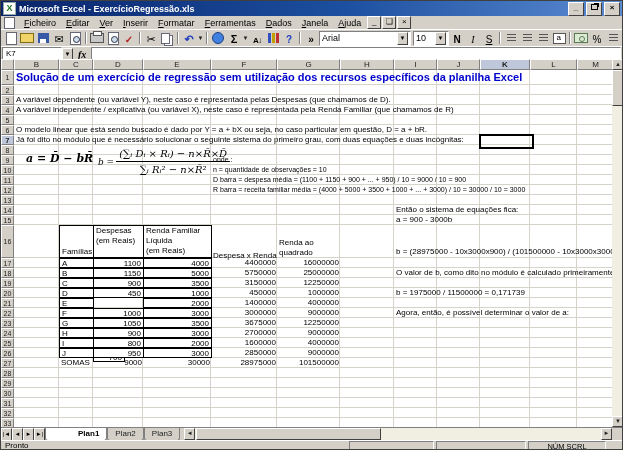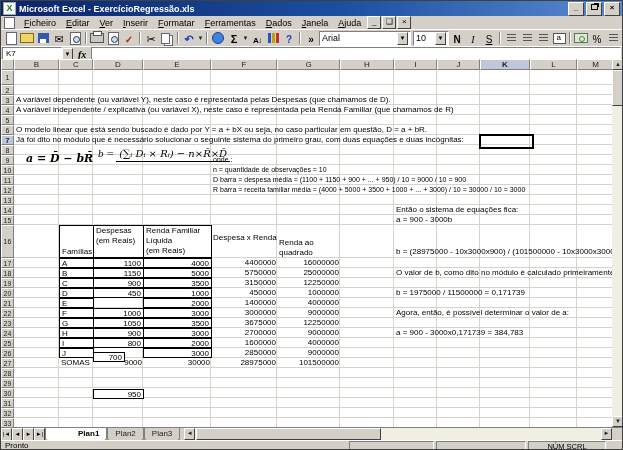--- a/index.html
+++ b/index.html
@@ -326,20 +326,21 @@
         <div class="rhead" style="height: 10px;">31</div>
         <div class="rhead" style="height: 10px;">32</div>
         <div class="rhead" style="height: 10px;">33</div>
       </div>
     <div id="grid">
       <div class="formula-a">a = D̄ − bR̄</div>
       <div class="formula-b">
         <span class="lhs">b =</span>
         <span class="frac">
           <span class="num" style="display:block;">(∑ᵢ Dᵢ × Rᵢ) − n×R̄×D̄</span>
+          <span class="den" style="display:block;">∑ᵢ Rᵢ² − n×R̄²</span>
         </span>
       </div>
     <div class="vl" style="left: 44px;"></div>
         <div class="vl" style="left: 78px;"></div>
         <div class="vl" style="left: 128px;"></div>
         <div class="vl" style="left: 196px;"></div>
         <div class="vl" style="left: 262px;"></div>
         <div class="vl" style="left: 325px;"></div>
         <div class="vl" style="left: 379px;"></div>
         <div class="vl" style="left: 422px;"></div>
@@ -371,42 +372,42 @@
         <div class="hl" style="top: 257px;"></div>
         <div class="hl" style="top: 267px;"></div>
         <div class="hl" style="top: 277px;"></div>
         <div class="hl" style="top: 287px;"></div>
         <div class="hl" style="top: 297px;"></div>
         <div class="hl" style="top: 307px;"></div>
         <div class="hl" style="top: 317px;"></div>
         <div class="hl" style="top: 327px;"></div>
         <div class="hl" style="top: 337px;"></div>
         <div class="hl" style="top: 347px;"></div>
+        <div class="ctext title" style="left: 2px; top: 0px;">Solução de um exercício de regressão sem utilização dos recursos específicos da planilha Excel</div>
         <div class="ctext" style="left: 2px; top: 25px;">A variável dependente (ou variável Y), neste caso é representada pelas Despesas (que chamamos de D).</div>
         <div class="ctext" style="left: 2px; top: 35px;">A variável independente / explicativa (ou variável X), neste caso é representada pela Renda Familiar (que chamamos de R)</div>
         <div class="ctext" style="left: 2px; top: 55px;">O modelo linear que está sendo buscado é dado por Y = a + bX ou seja, no caso particular em questão, D = a + bR.</div>
         <div class="ctext" style="left: 2px; top: 65px;">Já foi dito no módulo que é necessário solucionar o seguinte sistema do primeiro grau, com duas equações e duas incógnitas:</div>
         <div class="ctext small" style="left: 199px; top: 85px;">onde :</div>
         <div class="ctext small" style="left: 199px; top: 95px;">n = quantidade de observações = 10</div>
         <div class="ctext small" style="left: 199px; top: 105px;">D barra = despesa média = (1100 + 1150 + 900 + ... + 950) / 10 = 9000 / 10 = 900</div>
         <div class="ctext small" style="left: 199px; top: 115px;">R barra = receita familiar média = (4000 + 5000 + 3500 + 1000 + ... + 3000) / 10 = 30000 / 10 = 3000</div>
         <div class="ctext" style="left: 382px; top: 135px;">Então o sistema de equações fica:</div>
         <div class="ctext" style="left: 382px; top: 145px;">a = 900 - 3000b</div>
         <div class="ctext" style="left: 382px; top: 177px;">b = (28975000 - 10x3000x900) / (101500000 - 10x3000x3000)</div>
         <div class="ctext" style="left: 382px; top: 198px;">O valor de b, como dito no módulo é calculado primeiramente.</div>
         <div class="ctext" style="left: 382px; top: 218px; text-align: center;">b = 1975000 / 11500000 = 0,171739</div>
         <div class="ctext" style="left: 382px; top: 238px;">Agora, então, é possível determinar o valor de a:</div>
-        <div class="ctext" style="left: 382px; top: 258px;">a = 900 - 3000x0,171739 = 384,783</div>
         <div class="tcell boxed bottom" style="left: 45px; top: 155px; width: 35px; height: 33px;">Famílias</div>
         <div class="tcell boxed" style="left: 79px; top: 155px; width: 51px; height: 33px; padding-left: 2px;">Despesas
 (em Reais)</div>
         <div class="tcell boxed" style="left: 129px; top: 155px; width: 69px; height: 33px; padding-left: 2px;">Renda Familiar
 Líquida
 (em Reais)</div>
-        <div class="tcell bottom" style="left: 197px; top: 140px; width: 67px; height: 33px;">Despesa x Renda</div>
+        <div class="tcell bottom" style="left: 197px; top: 158px; width: 67px; height: 33px;">Despesa x Renda</div>
         <div class="tcell bottom" style="left: 263px; top: 155px; width: 64px; height: 33px;">Renda ao quadrado</div>
         <div class="tcell boxed" style="left: 45px; top: 188px; width: 35px; height: 10px; padding-left: 2px;">A</div>
         <div class="tcell boxed num" style="left: 79px; top: 188px; width: 51px; height: 10px;">1100</div>
         <div class="tcell boxed num" style="left: 129px; top: 188px; width: 69px; height: 10px;">4000</div>
         <div class="tcell num" style="left: 197px; top: 188px; width: 67px; height: 10px;">4400000</div>
         <div class="tcell num" style="left: 263px; top: 188px; width: 64px; height: 10px;">16000000</div>
         <div class="tcell boxed" style="left: 45px; top: 198px; width: 35px; height: 10px; padding-left: 2px;">B</div>
         <div class="tcell boxed num" style="left: 79px; top: 198px; width: 51px; height: 10px;">1150</div>
         <div class="tcell boxed num" style="left: 129px; top: 198px; width: 69px; height: 10px;">5000</div>
         <div class="tcell num" style="left: 197px; top: 198px; width: 67px; height: 10px;">5750000</div>
@@ -440,21 +441,21 @@
         <div class="tcell boxed num" style="left: 79px; top: 258px; width: 51px; height: 10px;">900</div>
         <div class="tcell boxed num" style="left: 129px; top: 258px; width: 69px; height: 10px;">3000</div>
         <div class="tcell num" style="left: 197px; top: 258px; width: 67px; height: 10px;">2700000</div>
         <div class="tcell num" style="left: 263px; top: 258px; width: 64px; height: 10px;">9000000</div>
         <div class="tcell boxed" style="left: 45px; top: 268px; width: 35px; height: 10px; padding-left: 2px;">I</div>
         <div class="tcell boxed num" style="left: 79px; top: 268px; width: 51px; height: 10px;">800</div>
         <div class="tcell boxed num" style="left: 129px; top: 268px; width: 69px; height: 10px;">2000</div>
         <div class="tcell num" style="left: 197px; top: 268px; width: 67px; height: 10px;">1600000</div>
         <div class="tcell num" style="left: 263px; top: 268px; width: 64px; height: 10px;">4000000</div>
         <div class="tcell boxed" style="left: 45px; top: 278px; width: 35px; height: 10px; padding-left: 2px;">J</div>
-        <div class="tcell boxed num" style="left: 79px; top: 278px; width: 51px; height: 10px; margin-top: 41px;">950</div>
+        <div class="tcell boxed num" style="left: 79px; top: 278px; width: 51px; height: 10px;">950</div>
         <div class="tcell boxed num" style="left: 129px; top: 278px; width: 69px; height: 10px;">3000</div>
         <div class="tcell num" style="left: 197px; top: 278px; width: 67px; height: 10px;">2850000</div>
         <div class="tcell num" style="left: 263px; top: 278px; width: 64px; height: 10px;">9000000</div>
         <div class="tcell" style="left: 45px; top: 288px; width: 35px; height: 10px; padding-left: 2px;">SOMAS</div>
         <div class="tcell num" style="left: 79px; top: 288px; width: 51px; height: 10px;">9000</div>
         <div class="tcell num" style="left: 129px; top: 288px; width: 69px; height: 10px;">30000</div>
         <div class="tcell num" style="left: 197px; top: 288px; width: 67px; height: 10px;">28975000</div>
         <div class="tcell num" style="left: 263px; top: 288px; width: 64px; height: 10px;">101500000</div>
         <div class="active-cell" style="left: 465px; top: 64px; width: 51px; height: 11px;"></div>
       </div>

